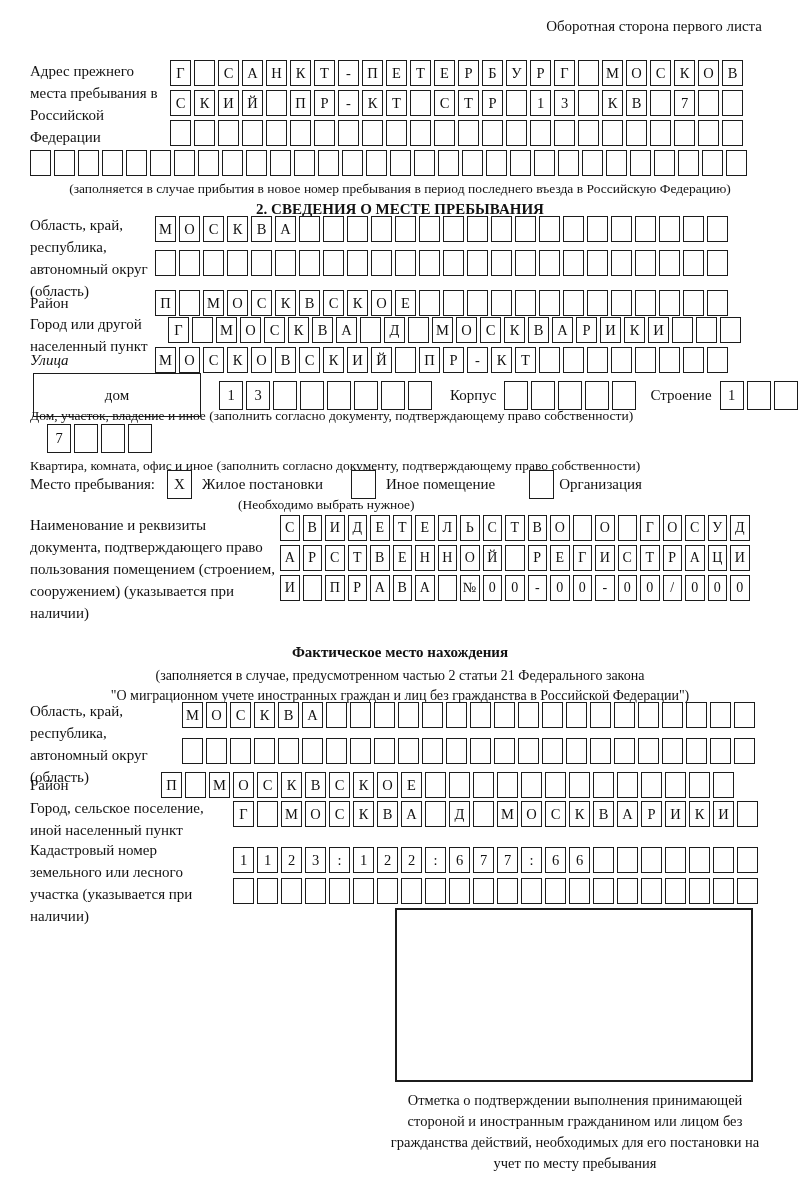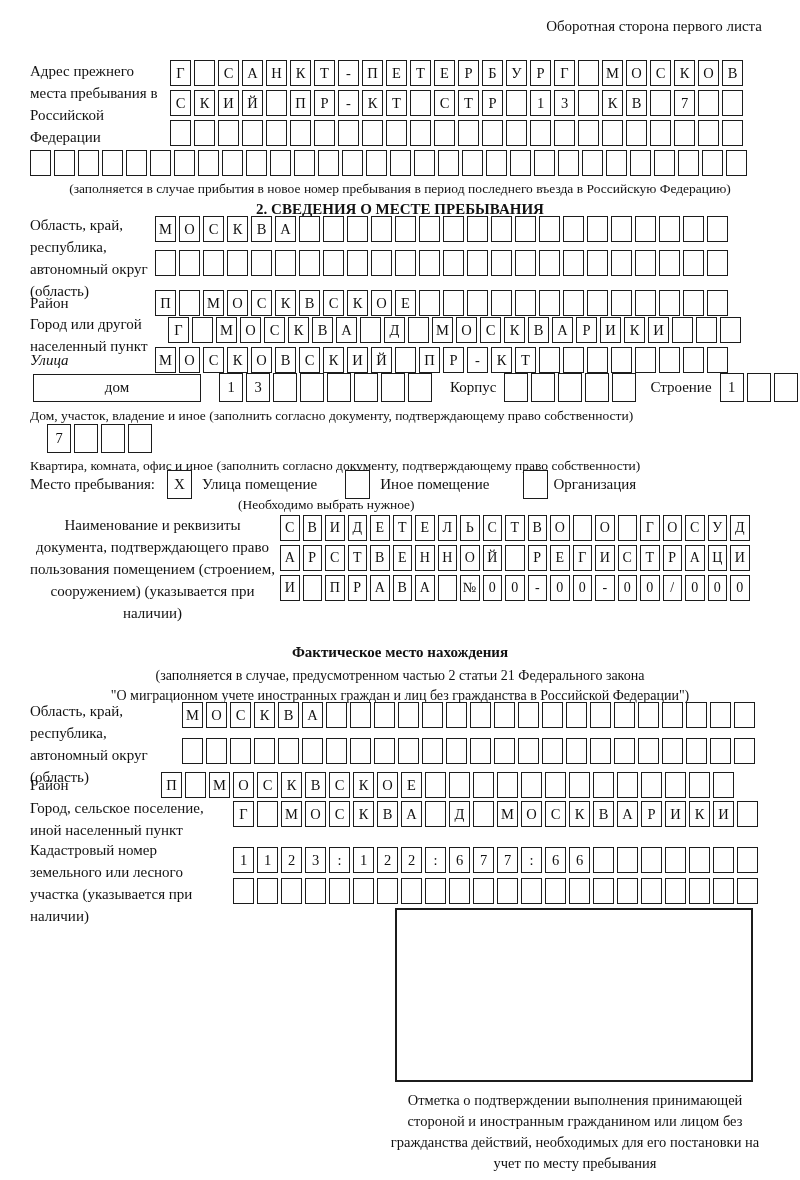--- a/index.html
+++ b/index.html
@@ -18,21 +18,21 @@
   .grid { display: flex; gap: 3px; }
   .cell {
     width: 21px; height: 26px; flex: 0 0 auto;
     border: 1.6px solid #1c1c1c; background: #fff;
     display: flex; align-items: center; justify-content: center;
     font-size: 14.5px; line-height: 1;
   }
   .grid.narrow .cell { width: 19.5px; height: 26px; font-size: 14px; }
   .grid.big .cell { width: 24px; height: 29px; }
   .widebox {
-    border: 1.6px solid #1c1c1c; height: 28px; background: #fff;
+    border: 1.6px solid #1c1c1c; height: 44px; background: #fff;
     display: flex; align-items: center; justify-content: center;
     font-size: 15px;
   }
   .checkbox {
     width: 25px; height: 29px; border: 1.6px solid #1c1c1c; background: #fff;
     display: flex; align-items: center; justify-content: center;
     font-size: 15px; flex: 0 0 auto;
   }
   .mesto-row { display: flex; align-items: center; }
   .stamp-box { border: 2px solid #1c1c1c; background: #fff; }
@@ -332,29 +332,29 @@
       <span class="cell"></span>
       <span class="cell"></span>
       <span class="cell"></span>
     </div>
 </div>
 <div class="abs small" style="top:458px; left:30px;">Квартира, комната, офис и иное (заполнить согласно документу, подтверждающему право собственности)</div>
 
 <div class="abs mesto-row" style="top:470px; left:30px;">
   <div>Место пребывания:</div>
   <div class="checkbox" style="margin-left:12px;">X</div>
-  <div style="margin-left:10px;">Улица помещение</div>
+  <div style="margin-left:10px;">Жилое постановки</div>
   <div class="checkbox" style="margin-left:28px;"></div>
   <div style="margin-left:10px;">Иное помещение</div>
   <div class="checkbox" style="margin-left:34px;"></div>
   <div style="margin-left:5px;">Организация</div>
 </div>
 <div class="abs small" style="top:497px; left:238px;">(Необходимо выбрать нужное)</div>
 
-<div class="abs label" style="top:514px; left:30px; width:245px;text-align:center;">Наименование и реквизиты документа, подтверждающего право пользования помещением (строением, сооружением) (указывается при наличии)</div>
+<div class="abs label" style="top:514px; left:30px; width:245px;">Наименование и реквизиты документа, подтверждающего право пользования помещением (строением, сооружением) (указывается при наличии)</div>
 <div class="abs grid narrow" style="top:515px; left:280px;">
     <span class="cell">С</span>
     <span class="cell">В</span>
     <span class="cell">И</span>
     <span class="cell">Д</span>
     <span class="cell">Е</span>
     <span class="cell">Т</span>
     <span class="cell">Е</span>
     <span class="cell">Л</span>
     <span class="cell">Ь</span>

